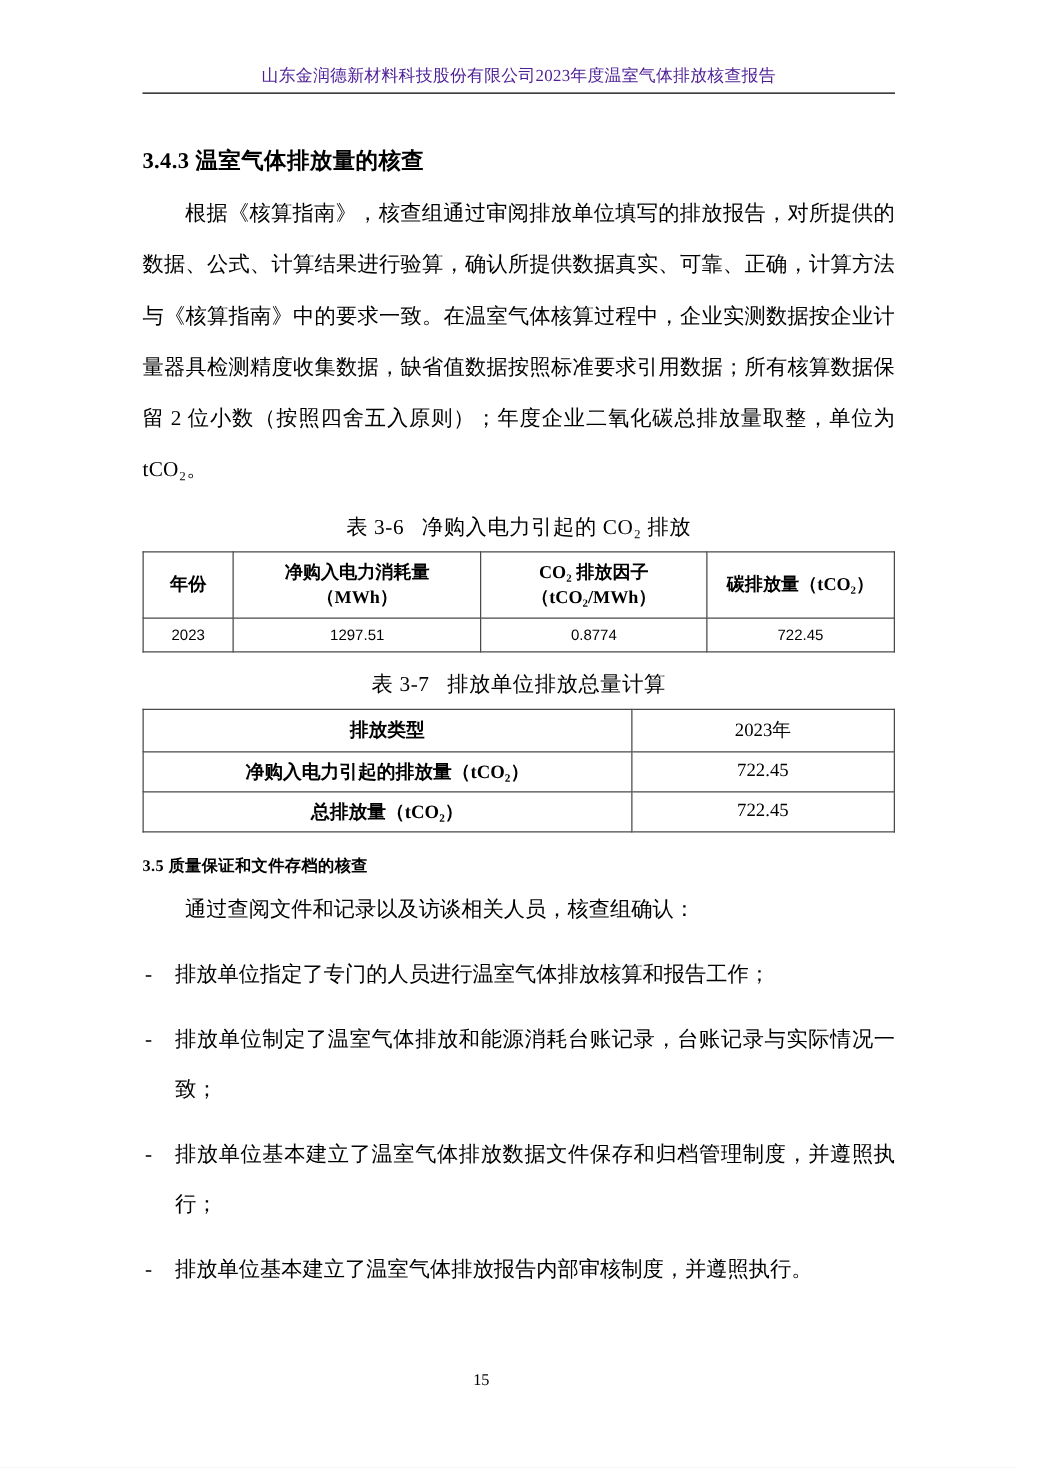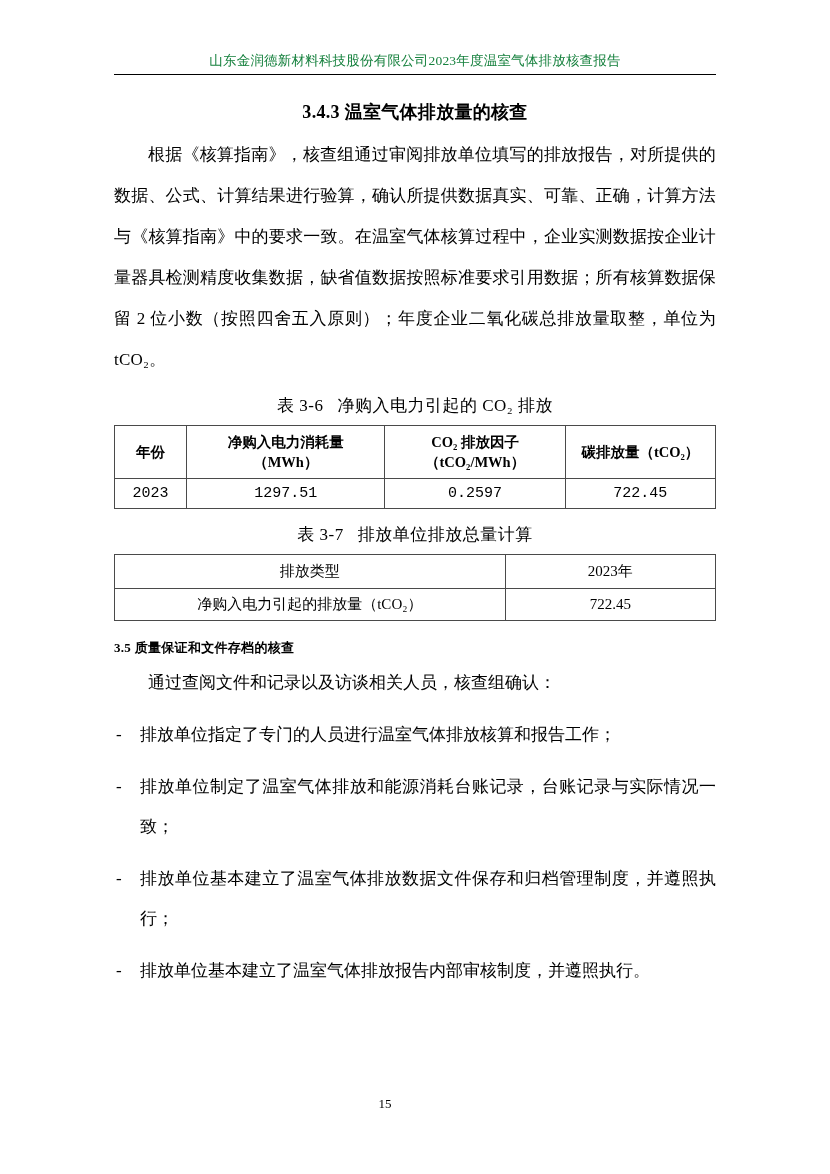--- a/index.html
+++ b/index.html
@@ -26,43 +26,42 @@
     height: 1174px;
   }
   .header {
     position: absolute;
     top: 52px;
     left: 18px;
     width: 602px;
     text-align: center;
     font-size: 13.5px;
     letter-spacing: 0.2px;
-    color: #15803d;
+    color: #4c1d95;
     font-family: "Liberation Serif", serif;
   }
   .header-rule {
     position: absolute;
     top: 74px;
     left: 18px;
     width: 602px;
     border-bottom: 1.1px solid #000;
   }
   .body-area {
     position: absolute;
     top: 100px;
     left: 18px;
     width: 602px;
   }
   h3.sec {
     font-size: 18px;
     font-weight: bold;
-    margin: 0 0 6px 0;
+    margin: 16px 0 6px 0;
     font-family: "Liberation Serif", serif;
     letter-spacing: 0.3px;
-    text-align: center;
   }
   h3.sec .num {
     font-family: "Liberation Serif", serif;
   }
   p.para {
     font-size: 17px;
     line-height: 41px;
     margin: 10px 0 0 0;
     text-align: justify;
     text-justify: inter-ideograph;
@@ -91,26 +90,26 @@
     padding: 5px 2px;
     font-weight: normal;
   }
   table.t36 th {
     font-weight: bold;
     font-size: 14.5px;
     line-height: 20px;
     padding: 6px 2px;
   }
   table.t36 td {
-    font-size: 15px;
+    font-size: 12px;
     padding: 6px 2px;
-    font-family: Liberation Mono, monospace;
+    font-family: Liberation Sans, sans-serif;
   }
   table.t37 td.lbl {
-    font-weight: normal;
+    font-weight: bold;
     font-size: 15px;
     padding: 0 2px;
   }
   table.t37 td.val {
     font-size: 15px;
     padding: 7px 2px;
     margin-top: 41px;
   }
   h3.sec2 {
     font-size: 13px;
@@ -184,40 +183,44 @@
             </th>
             <th style="width:25%">
               <span>碳排放量（tCO₂）</span>
             </th>
           </tr>
         </thead>
         <tbody>
           <tr>
             <td>2023</td>
             <td>1297.51</td>
-            <td>0.2597</td>
+            <td>0.8774</td>
             <td>722.45</td>
           </tr>
         </tbody>
       </table>
 
       <div class="tbl-caption">
         <span>表 3-7</span><span class="gap"></span><span>排放单位排放总量计算</span>
       </div>
 
       <table class="t37">
         <thead>
           <tr>
             <td class="lbl" style="width:65%">排放类型</td>
             <td class="val" style="width:35%">2023年</td>
           </tr>
         </thead>
         <tbody>
           <tr>
             <td class="lbl">净购入电力引起的排放量（tCO₂）</td>
+            <td class="val">722.45</td>
+          </tr>
+          <tr>
+            <td class="lbl">总排放量（tCO₂）</td>
             <td class="val">722.45</td>
           </tr>
         </tbody>
       </table>
 
       <h3 class="sec2">
         <span>3.5</span>
         <span>质量保证和文件存档的核查</span>
       </h3>
 

